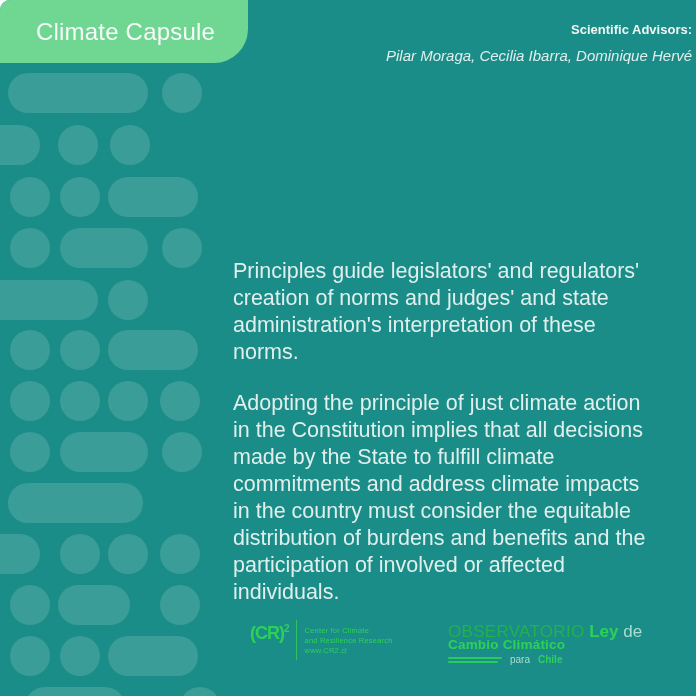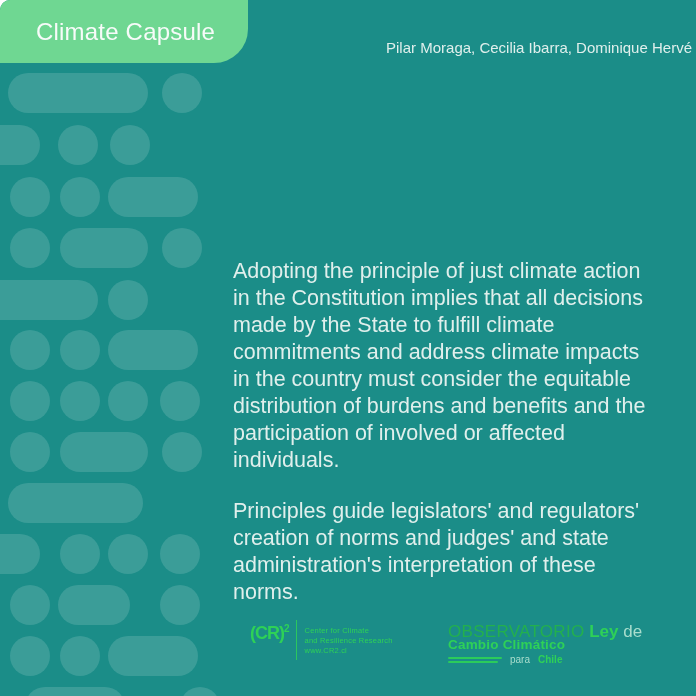--- a/index.html
+++ b/index.html
@@ -23,21 +23,21 @@
   .header-pill {
     position:absolute; left:0; top:0; width:248px; height:63px;
     background:var(--badge-bg);
     border-radius:10px 0 34px 0;
     display:flex; align-items:center; box-sizing:border-box; padding-left:36px;
   }
   .badge-text { color:var(--badge-text); font-size:24px; letter-spacing:0.2px; }
   
   .advisors { position:absolute; top:22px; right:36px; text-align:right; color:var(--advisors-text); }
   .advisors-label { font-size:13px; font-weight:bold; }
-  .advisors-names { font-size:15px; margin-top:17px; color:var(--body-text); }
+  .advisors-names { font-size:15px; margin-top:10px; color:var(--body-text);font-style:italic; }
   
   .title {
     position:absolute; left:233px; top:88px; width:410px;
     font-size:29px; line-height:34px; color:var(--title-text);
   }
   .title .hl { color:var(--highlight); font-weight:bold; }
   
   .body-copy {
     position:absolute; left:233px; top:258px; width:415px;
     font-size:21.5px; line-height:27px; color:var(--body-text);
@@ -103,27 +103,28 @@
       <div class="shape" style="left: 108px; top: 636px; width: 90px;"></div>
       <div class="shape" style="left: 25px; top: 687px; width: 100px;"></div>
       <div class="shape" style="left: 180px; top: 687px; width: 40px;"></div>
     </div>
 
   <div class="header-pill">
     <span class="badge-text">Climate Capsule</span>
   </div>
 
   <div class="advisors">
+    <div class="advisors-label">Scientific Advisors:</div>
     <div class="advisors-names">Pilar Moraga, Cecilia Ibarra, Dominique Hervé</div>
   </div>
 
 
   <div class="body-copy">
+    <p>Principles guide legislators' and regulators' creation of norms and judges' and state administration's interpretation of these norms.</p>
     <p>Adopting the principle of just climate action in the Constitution implies that all decisions made by the State to fulfill climate commitments and address climate impacts in the country must consider the equitable distribution of burdens and benefits and the participation of involved or affected individuals.</p>
-    <p>Principles guide legislators' and regulators' creation of norms and judges' and state administration's interpretation of these norms.</p>
   </div>
 
   <div class="cr2">
     <div class="cr2-mark"><span>(CR)</span><sup>2</sup></div>
     <div class="cr2-divider"></div>
     <div class="cr2-lines">
       <div>Center for Climate</div>
       <div>and Resilience Research</div>
       <div>www.CR2.cl</div>
     </div>

